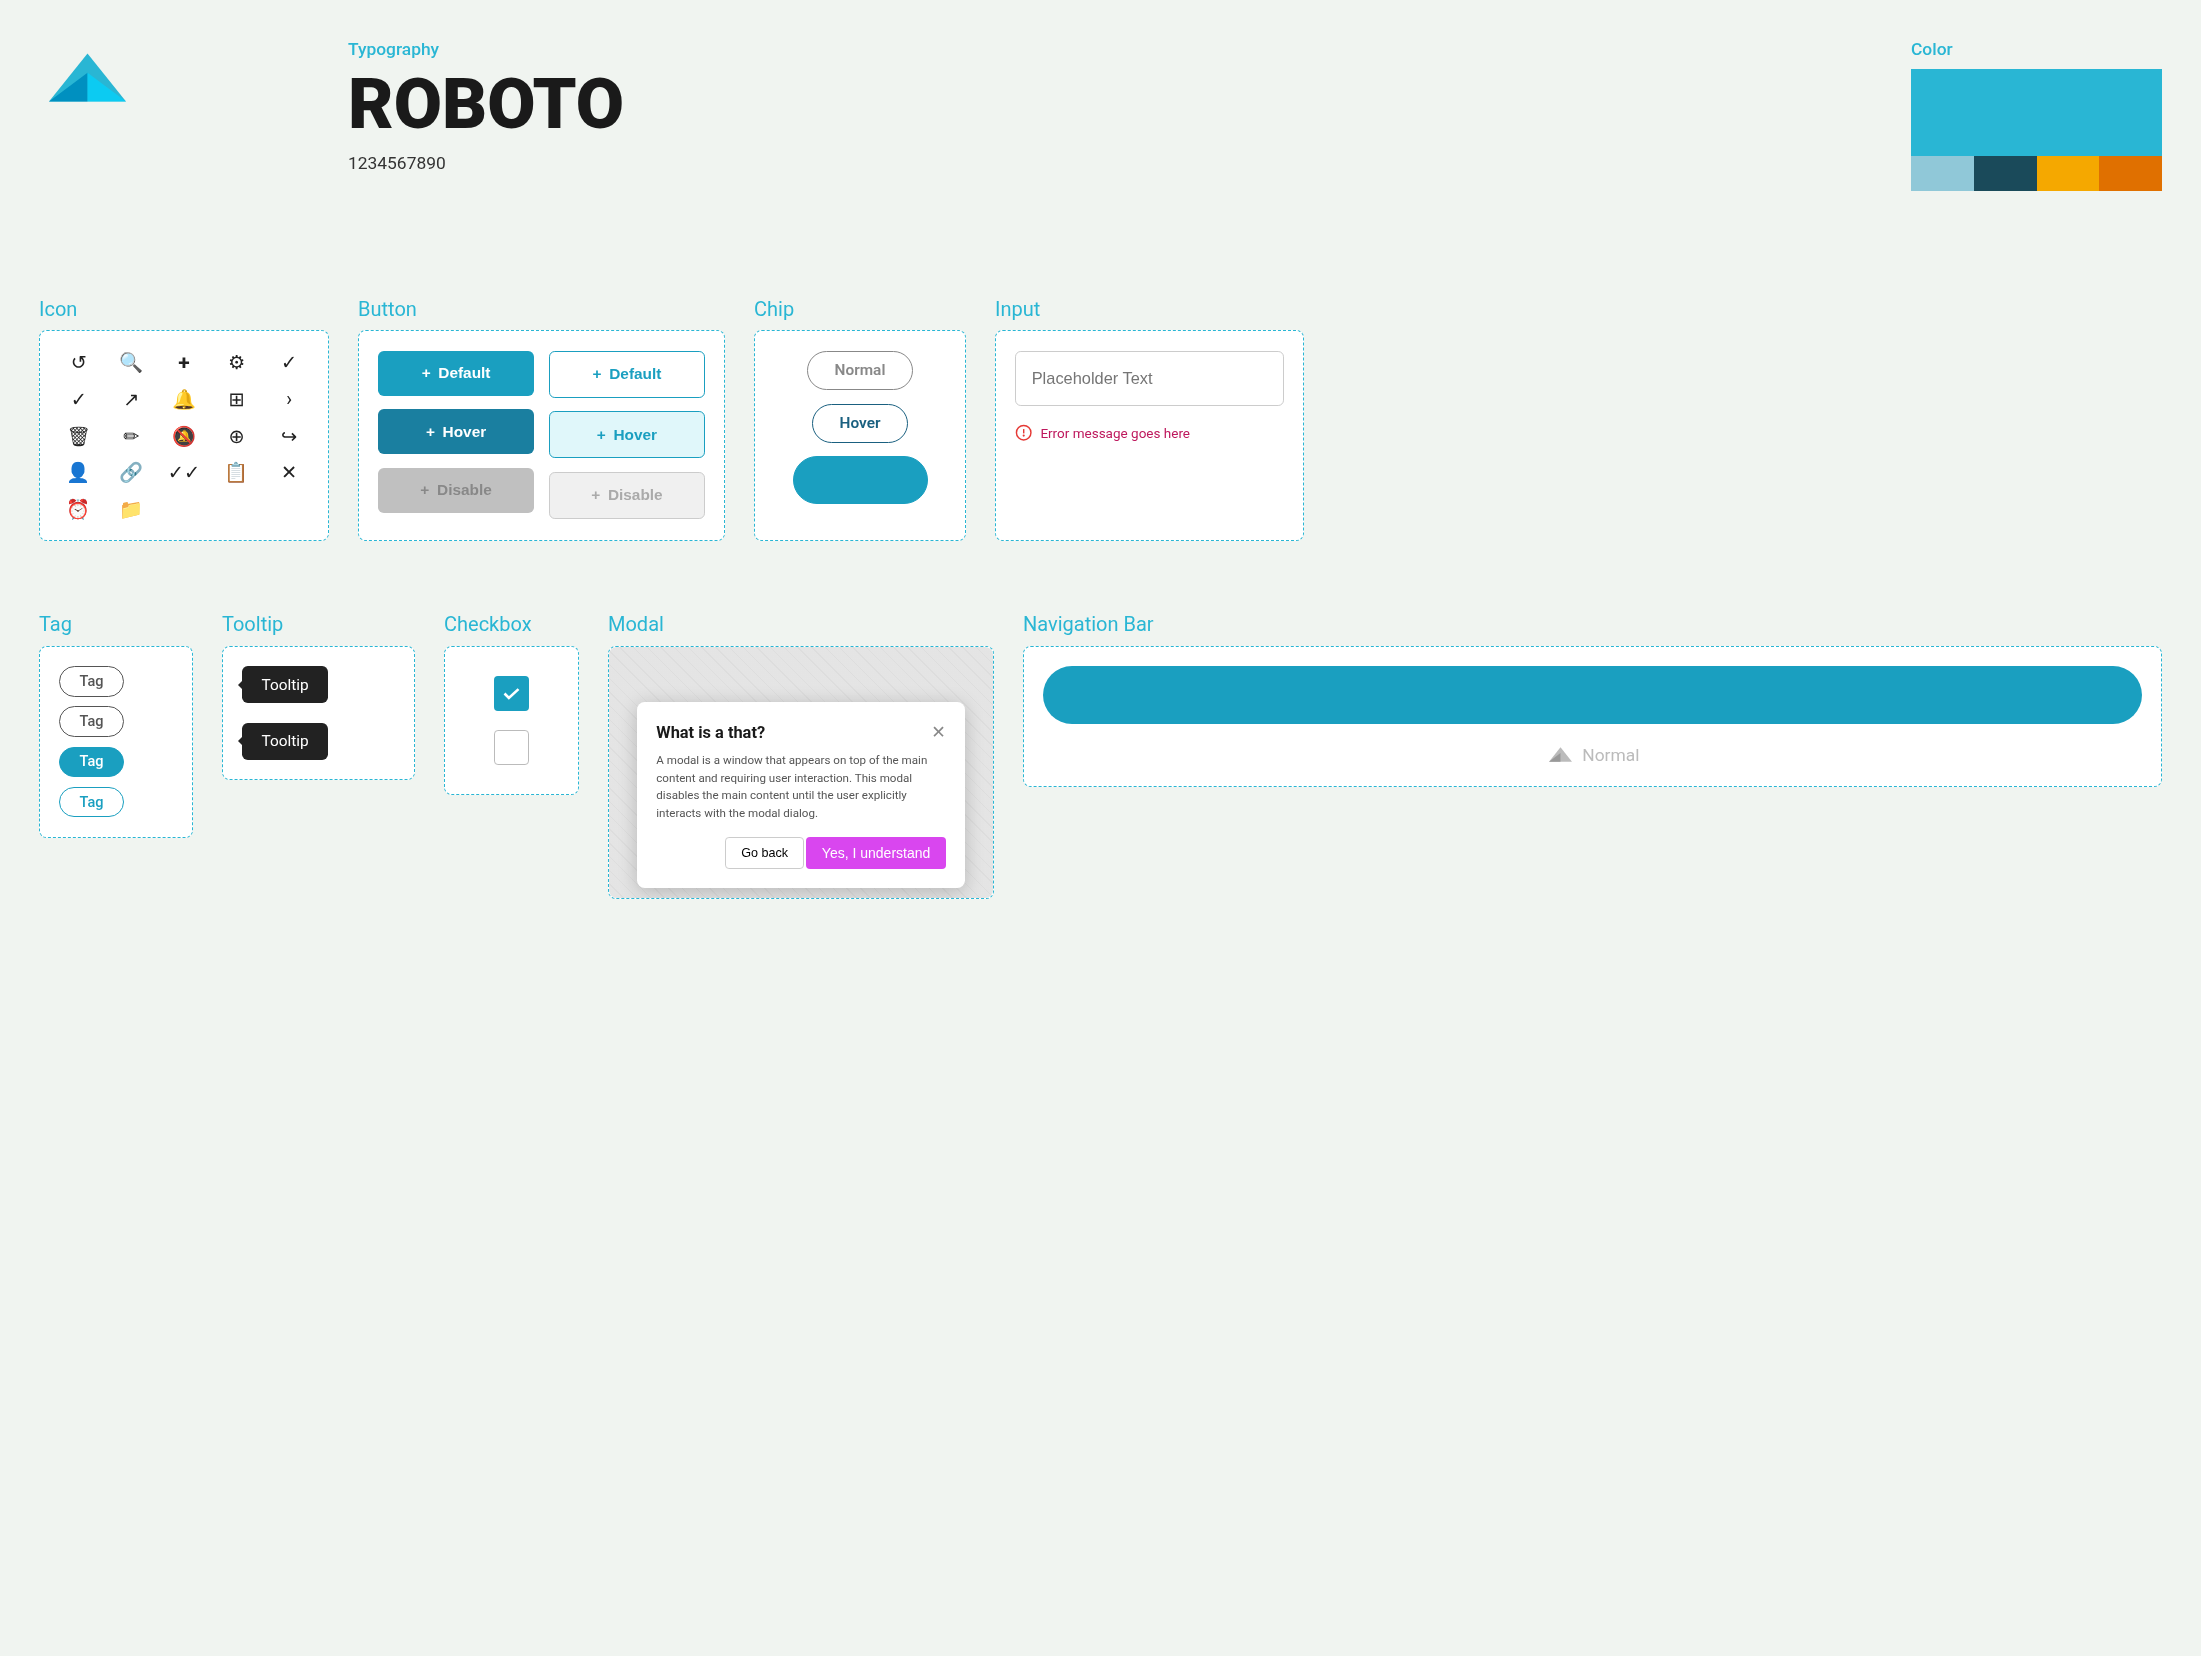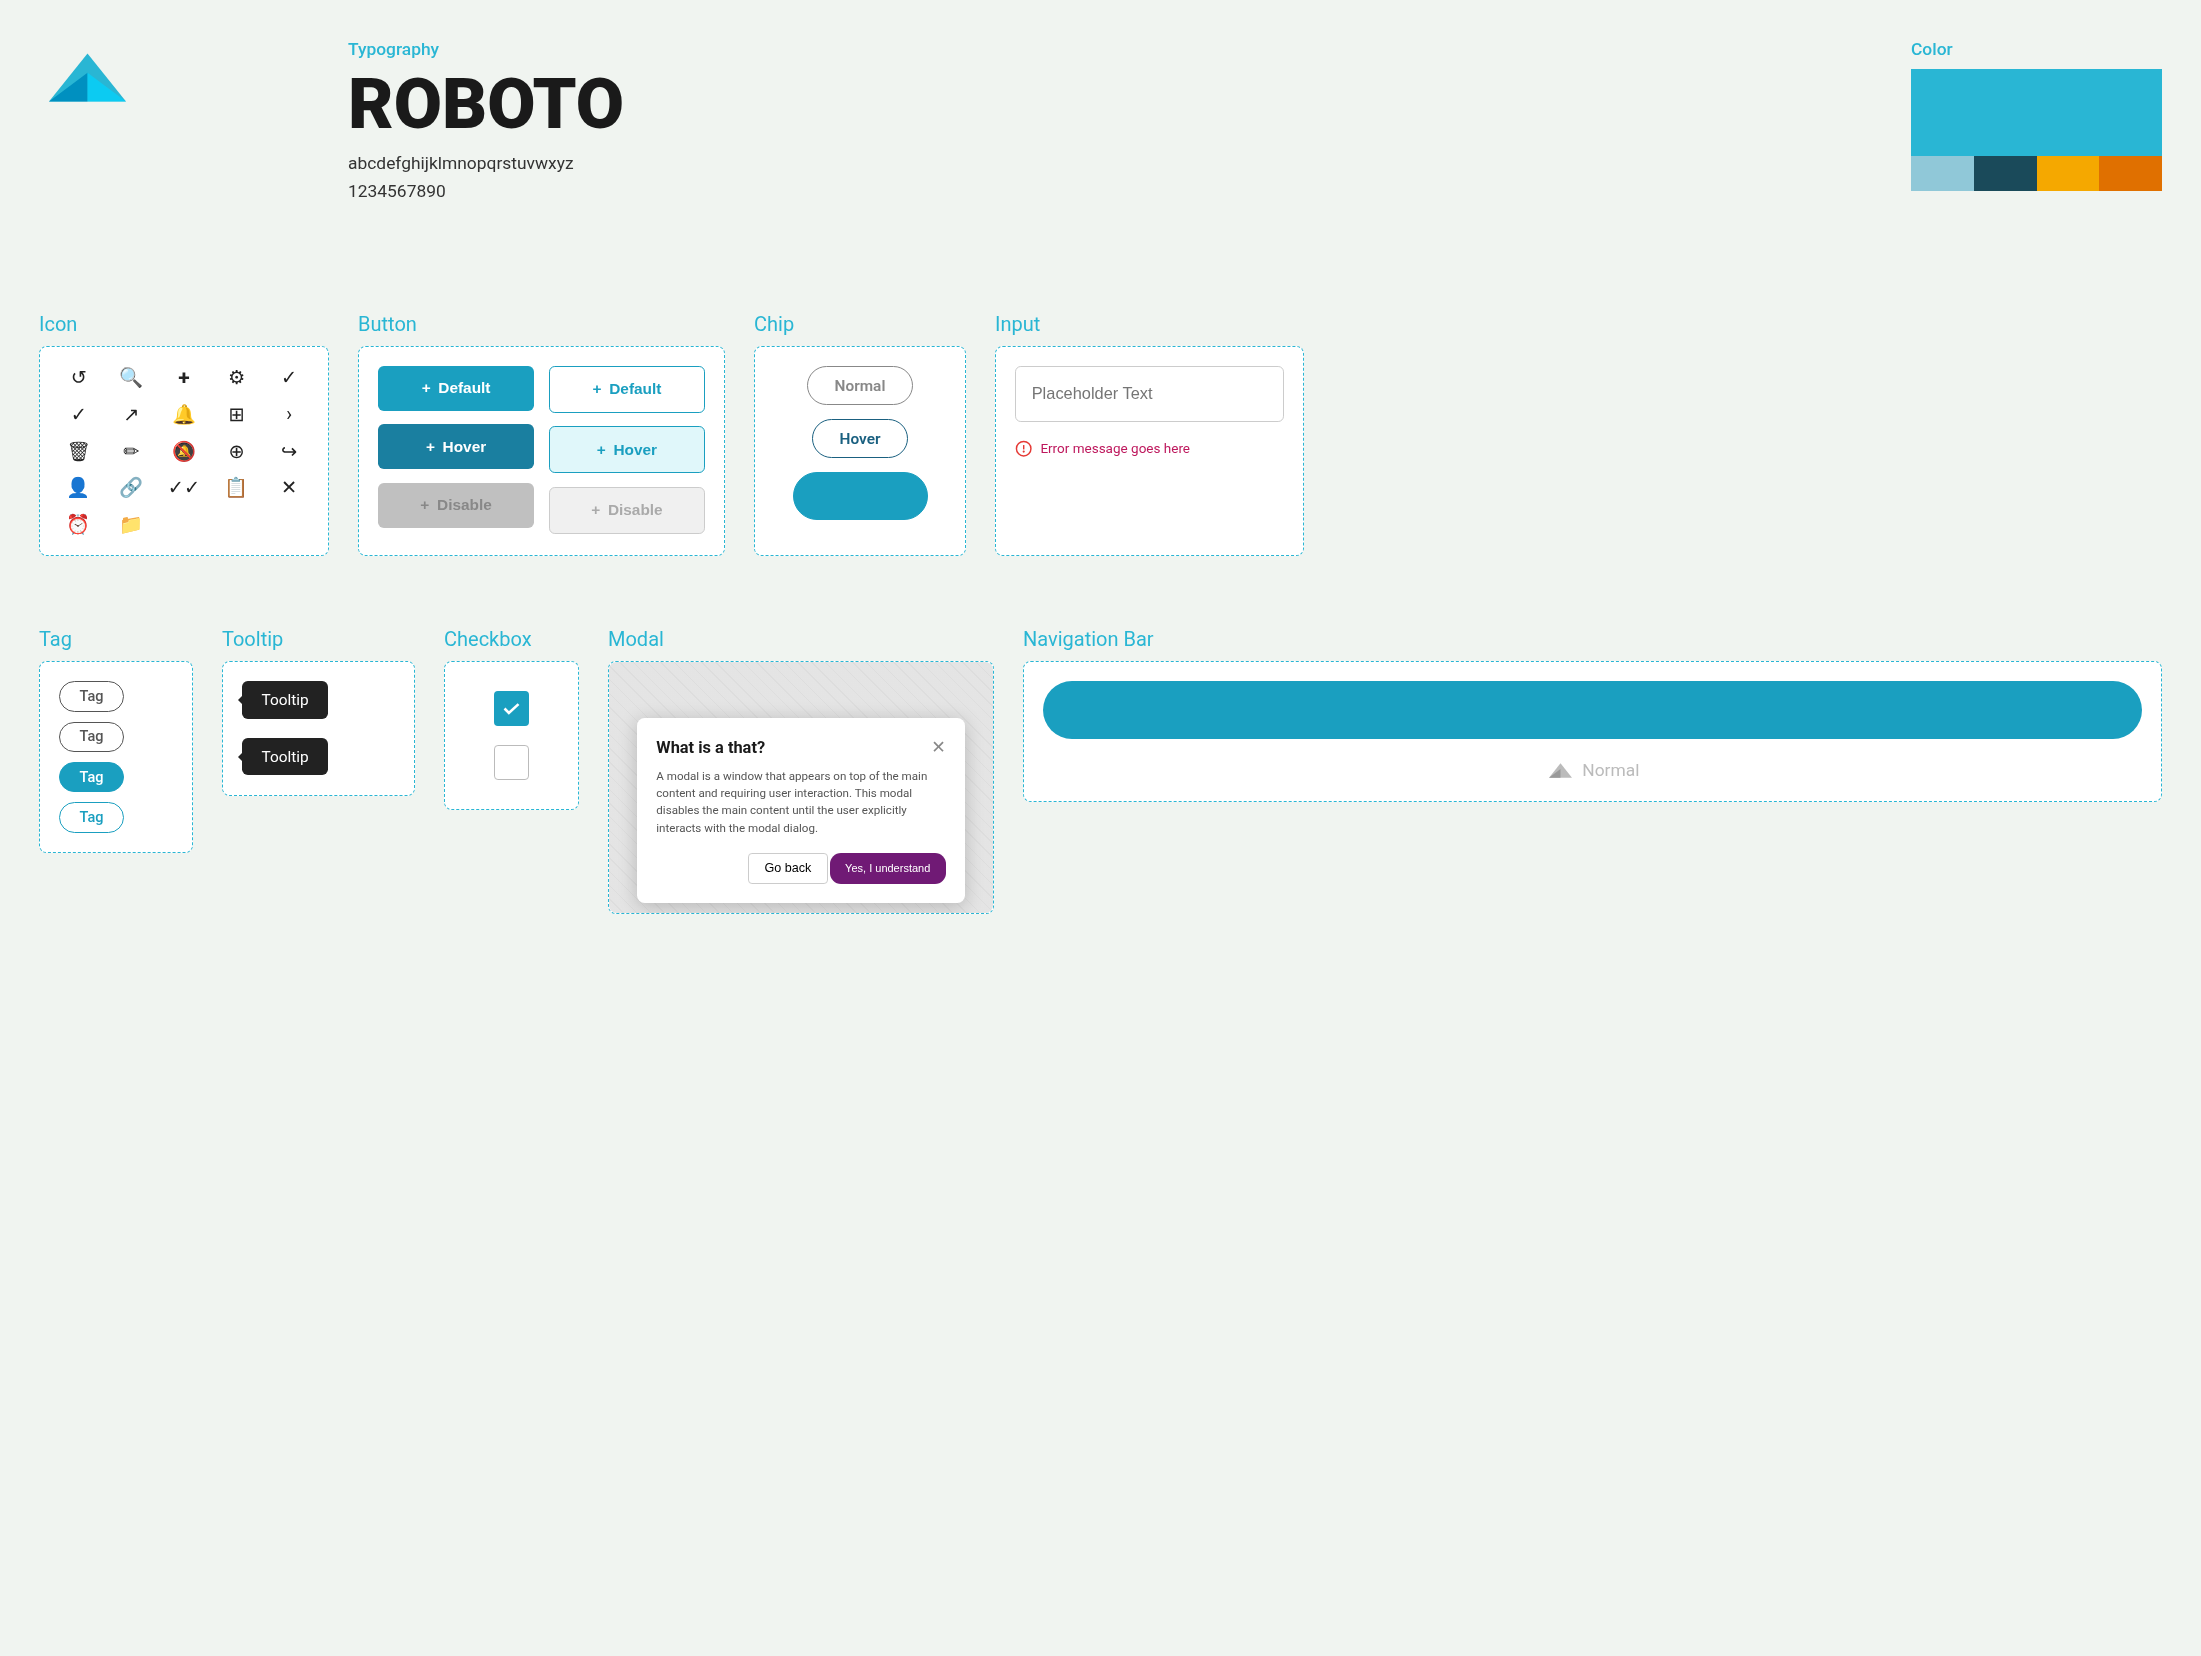--- a/index.html
+++ b/index.html
@@ -402,25 +402,25 @@
       padding: 7.7px 15.4px;
       border: 1px solid #ccc;
       background: white;
       border-radius: 3.9px;
       font-size: 12.6px;
       cursor: pointer;
     }
 
     .modal-btn-primary {
       padding: 7.7px 15.4px;
-      background: #701a75;
+      background: #d946ef;
       color: white;
       border: none;
-      border-radius: 11px;
-      font-size: 11px;
+      border-radius: 4px;
+      font-size: 14px;
       cursor: pointer;
     }
 
     
     .nav-bar-preview {
       display: flex;
       flex-direction: column;
       gap: 19.3px;
     }
 
@@ -449,21 +449,20 @@
       <polygon points="10,65 50,15 90,65" fill="#29b6d4"></polygon>
       <polygon points="10,65 50,35 50,65" fill="#0090c0"></polygon>
       <polygon points="50,35 90,65 50,65" fill="#00d4ff" opacity="0.7"></polygon>
     </svg>
   </div>
 
   <div class="typography-section">
     <div class="section-label-cyan">Typography</div>
     <div class="roboto-display">ROBOTO</div>
     <div class="roboto-alphabet">
-      <div>abcdefghijklmnopqrstuvwxyz</div>
       <div>1234567890</div>
     </div>
   </div>
 
   <div class="color-section">
     <div class="section-label-cyan">Color</div>
     <div class="color-palette">
       <div class="color-swatch-main" style="background:#29b6d4;"></div>
       <div class="color-swatches-row">
         <div class="swatch" style="background:#90c8d8;width:25%;"></div>

